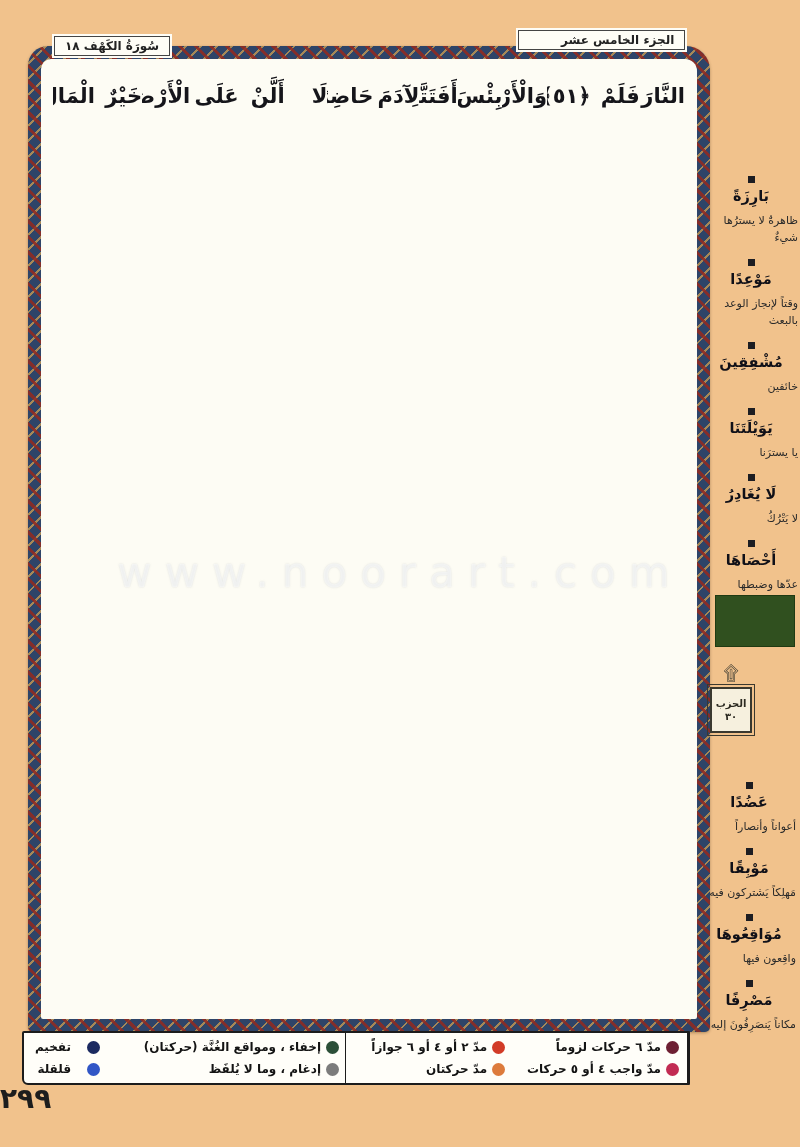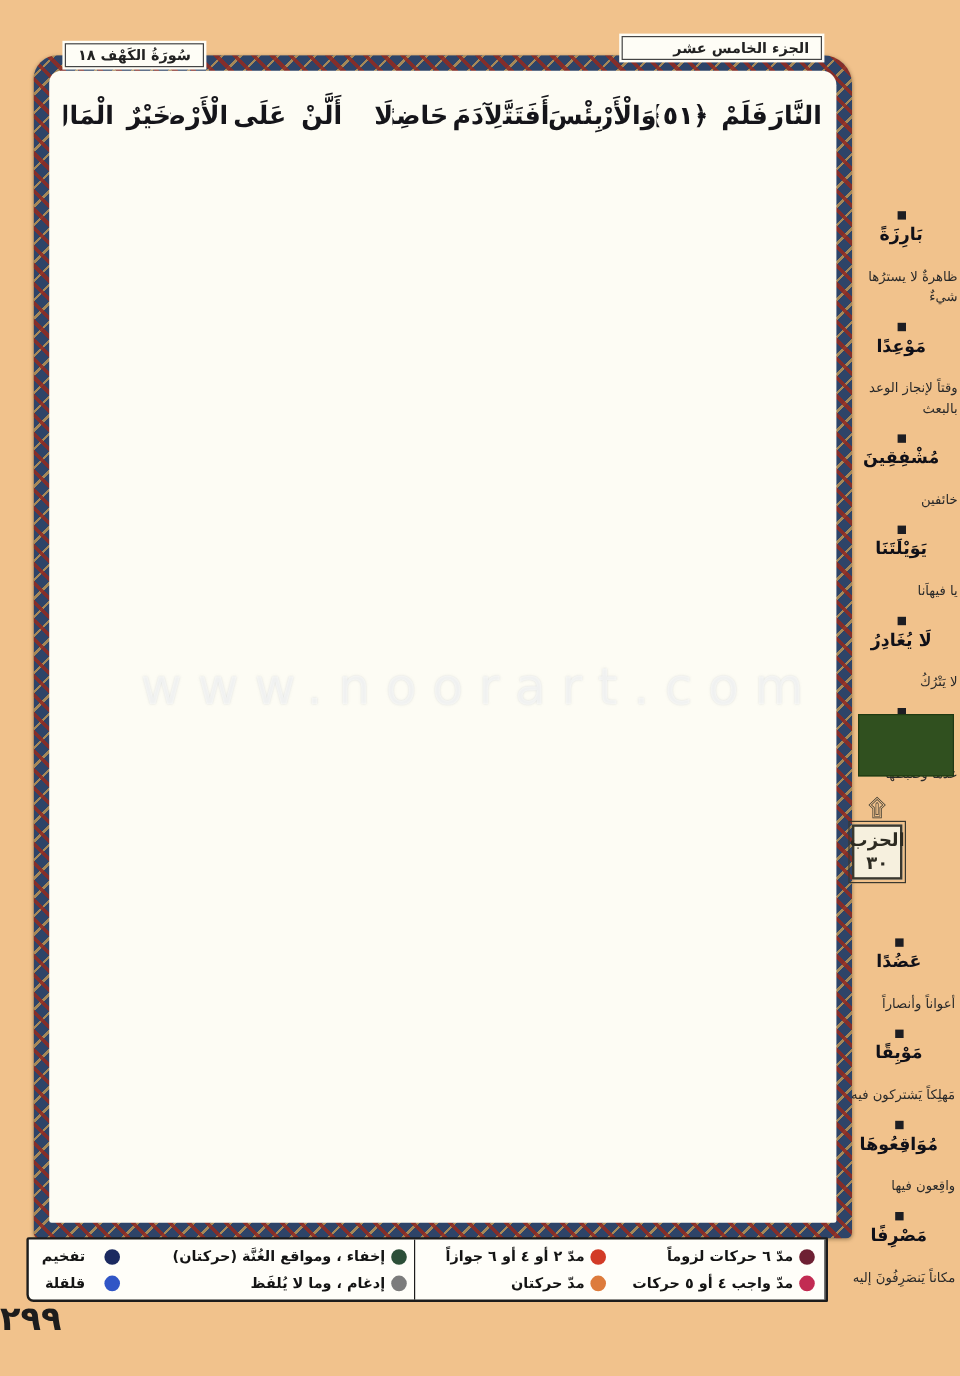--- a/index.html
+++ b/index.html
@@ -47,34 +47,34 @@
   .note{ margin-bottom:13px; }
   .note-word{
     display:flex; flex-direction:column; align-items:center; justify-content:flex-end;
     gap:5px; font-size:14.5px; font-weight:bold; color:#101018; direction:ltr;
   }
   .bullet{
     width:7px; height:7px; background:#1d1d22; display:inline-block; flex:0 0 auto;
   }
   .note-meaning{
     font-size:11px; color:#2a2a2a; text-align:right; padding-left:2px;
-    line-height:1.55; margin-top:18px;
+    line-height:1.55; margin-top:8px;
   }
   
   .green-block{
     position:absolute; left:715px; top:595px; width:78px; height:50px;
     background:#30501f; border:1px solid #1f3a12; z-index:2;
   }
   .hizb{ position:absolute; left:702px; top:663px; width:58px; text-align:center; z-index:2; }
   .hizb-finial{ font-size:20px; line-height:1.05; color:#33332c; }
   .hizb-box{
     margin:3px auto 0; width:38px; height:42px;
     border:2px solid #3a382f; outline:1px solid #3a382f; outline-offset:2px;
     background:#f6f0de; display:flex; flex-direction:column; align-items:center;
-    justify-content:center; font-size:15px; font-weight:bold; color:#2d2b22;
+    justify-content:center; font-size:10px; font-weight:bold; color:#2d2b22;
     line-height:1.3;
   }
   
   .watermark{
     position:absolute; left:-8px; top:548px; width:816px; text-align:center;
     font-size:42px; letter-spacing:13px; color:rgba(255,255,255,.55);
     text-shadow:0 0 2px rgba(160,170,180,.35);
     z-index:5; pointer-events:none; white-space:nowrap;
   }
   
@@ -152,21 +152,21 @@
           <span class="bullet"></span>
           <span>مُشْفِقِينَ</span>
         </div>
       <div class="note-meaning">خائفين</div>
     </div>
     <div class="note">
       <div class="note-word">
           <span class="bullet"></span>
           <span>يَوَيْلَتَنَا</span>
         </div>
-      <div class="note-meaning">يا فيهاَنا</div>
+      <div class="note-meaning">يا يسترَنا</div>
     </div>
     <div class="note">
       <div class="note-word">
           <span class="bullet"></span>
           <span>لَا يُغَادِرُ</span>
         </div>
       <div class="note-meaning">لا يَتْرُكُ</div>
     </div>
     <div class="note">
       <div class="note-word">

